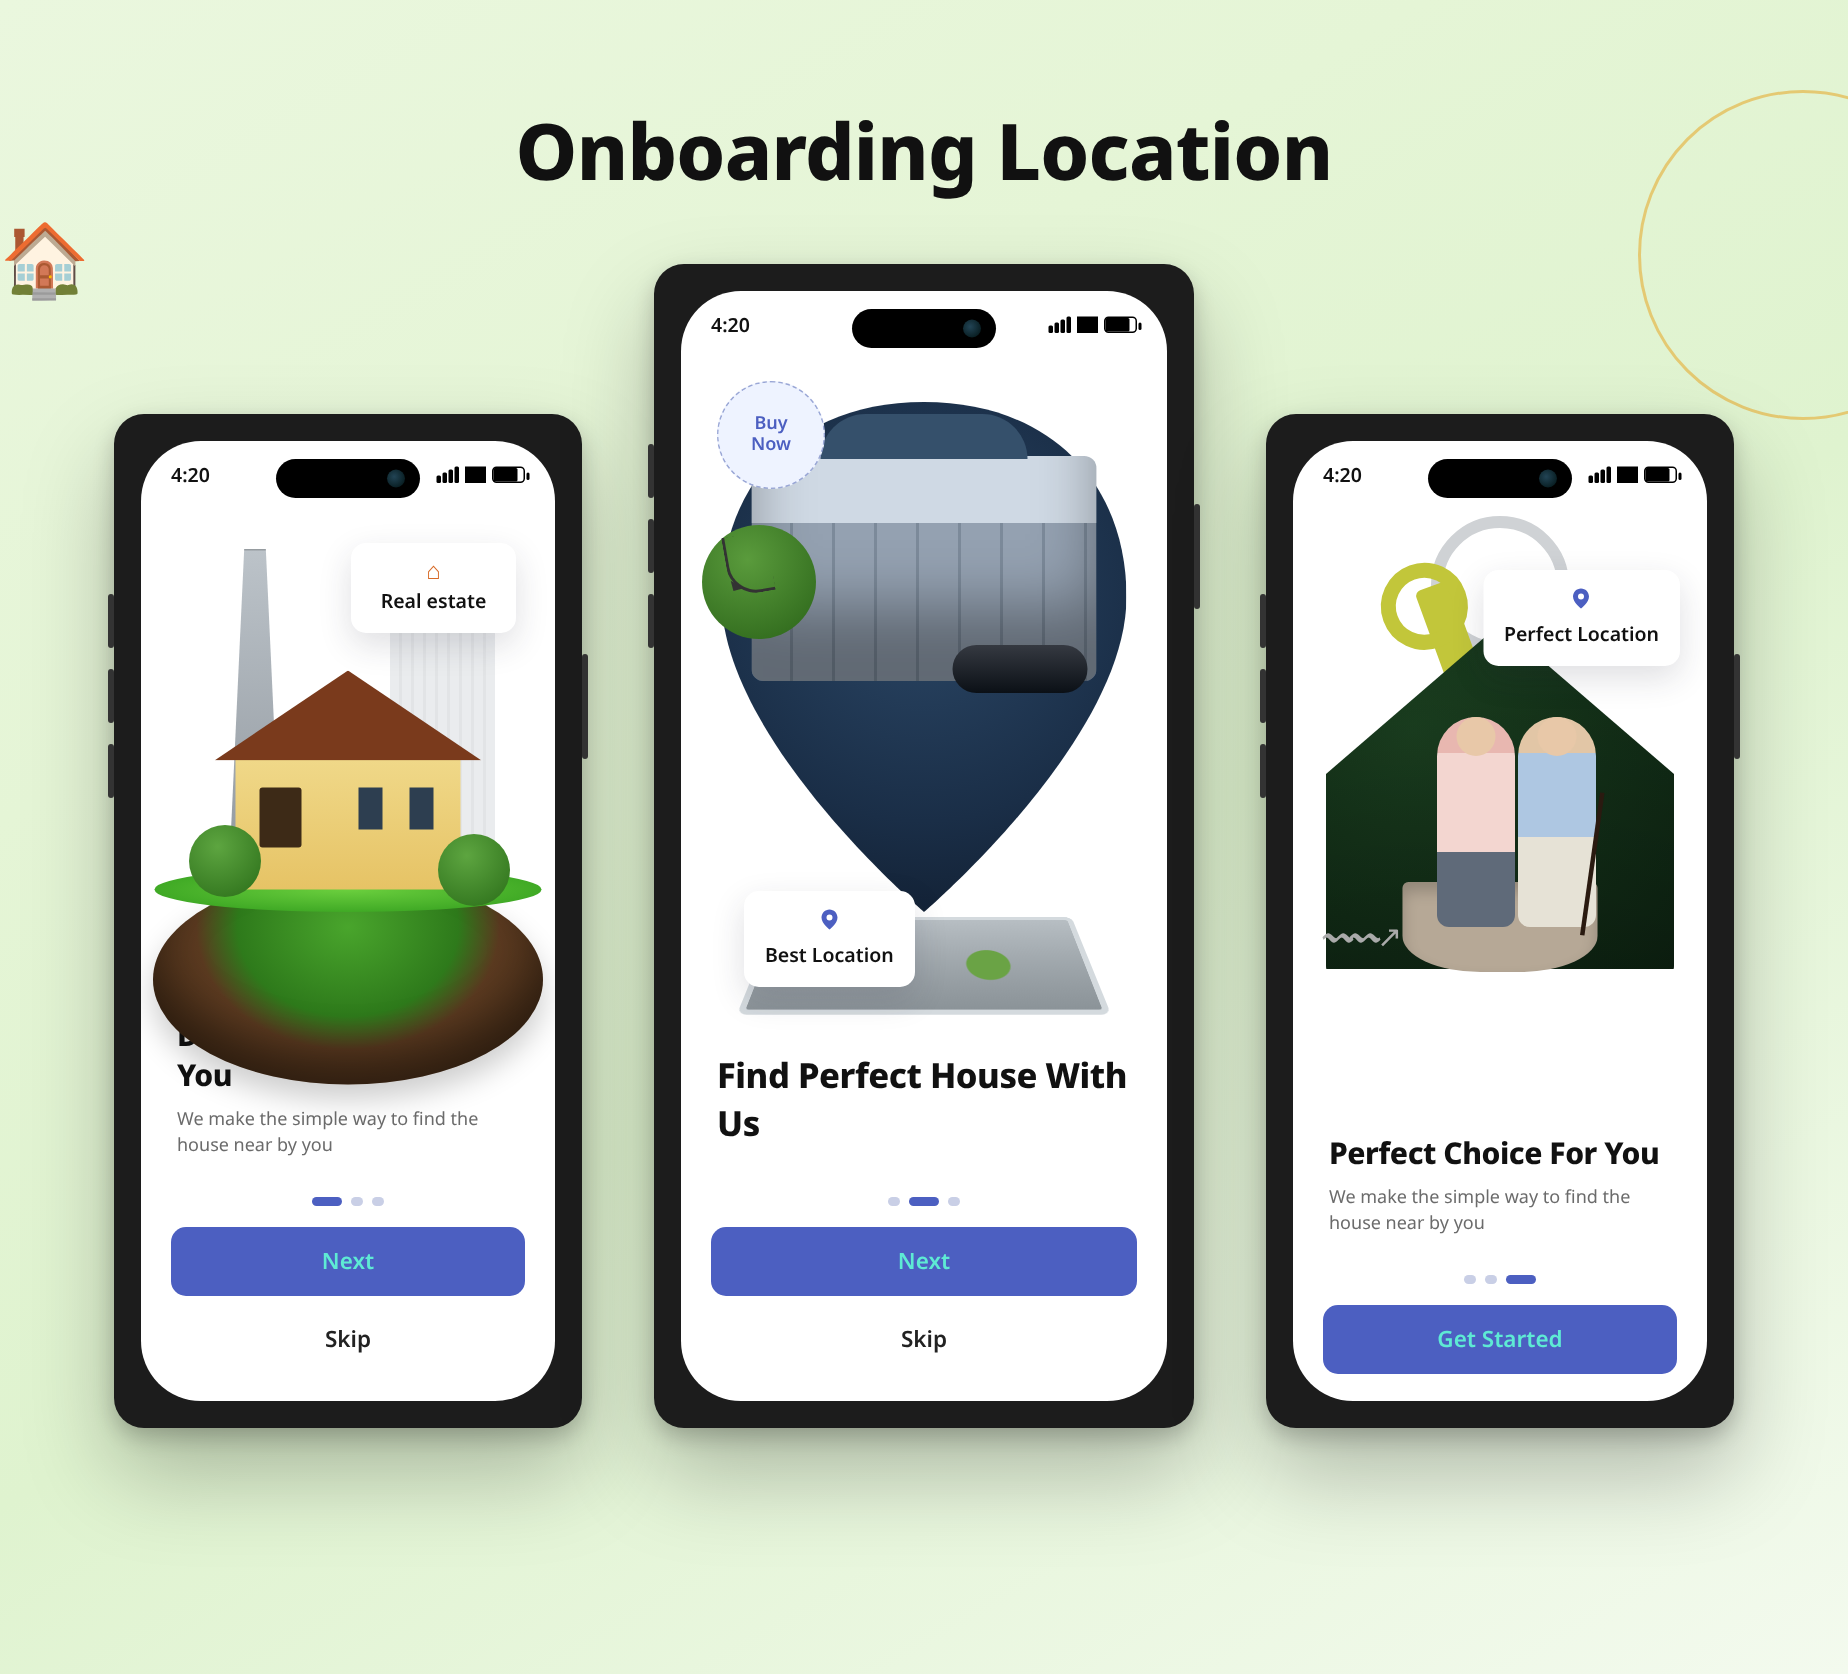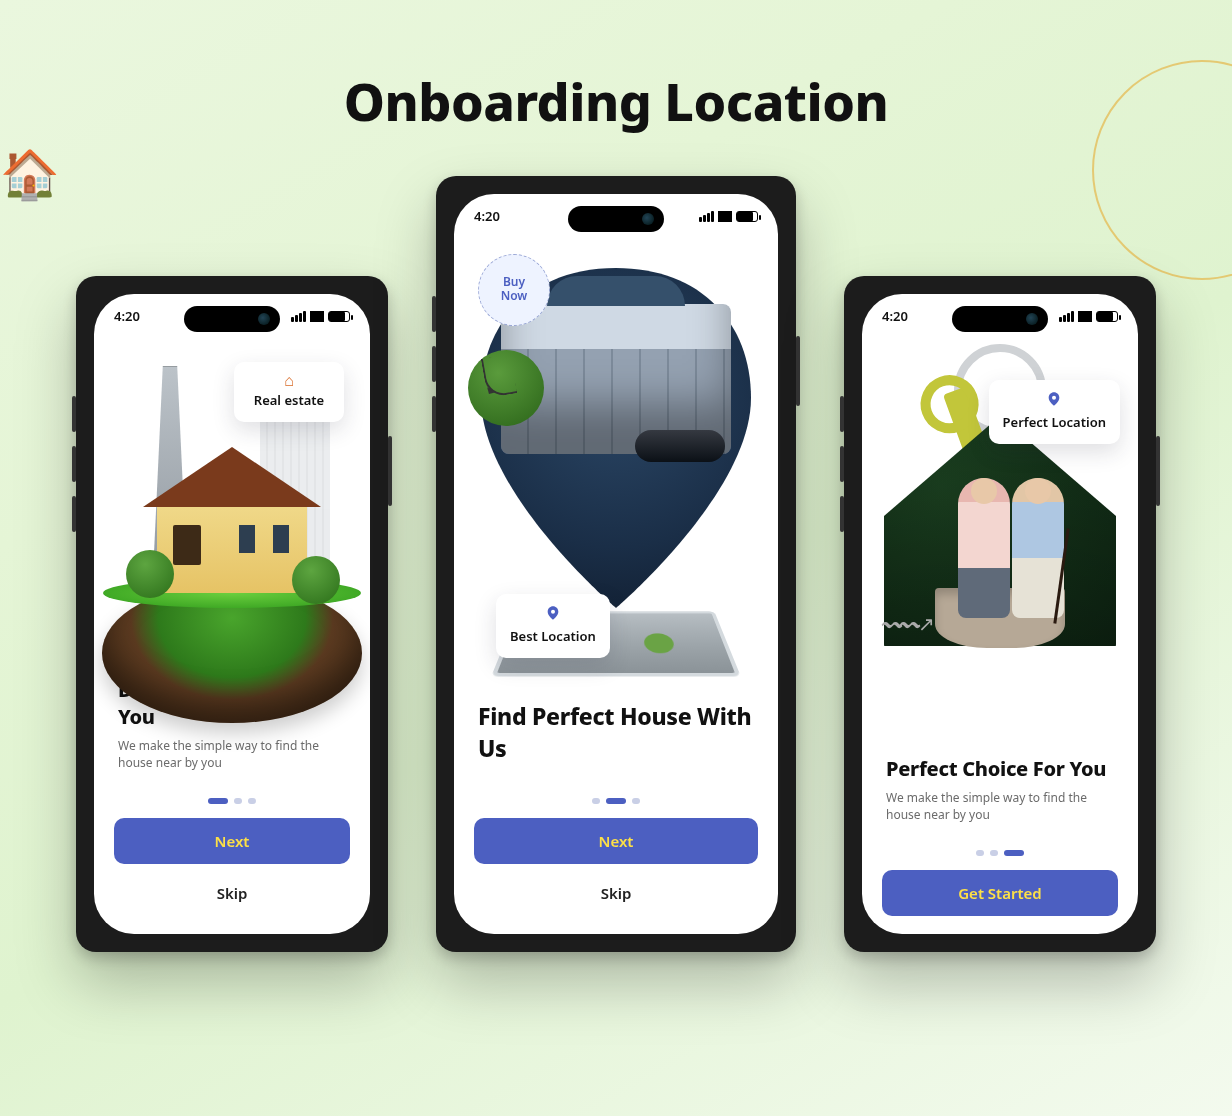--- a/index.html
+++ b/index.html
@@ -242,21 +242,21 @@
 
   
   .dots{display:flex;justify-content:center;gap:6px;margin:16px 0 6px;}
   .dot{width:8px;height:6px;border-radius:3px;background:#c9cfe6;}
   .dot.on{width:20px;background:var(--primary);}
 
   
   .actions{padding:8px 20px 18px;}
   .btn{display:flex;align-items:center;justify-content:center;width:100%;
     height:46px;border-radius:10px;font-weight:600;font-size:15px;cursor:pointer;}
-  .btn.primary{background:var(--primary);color:#fde047;}
+  .btn.primary{background:var(--primary);color:#5eead4;}
   .btn.ghost{background:transparent;color:#222;margin-top:6px;}
 
 </style>
 </head>
 <body>
 
 <span class="deco-house">🏠</span>
 <span class="deco-arc"></span>
 
 <div class="page-title">Onboarding Location</div>

